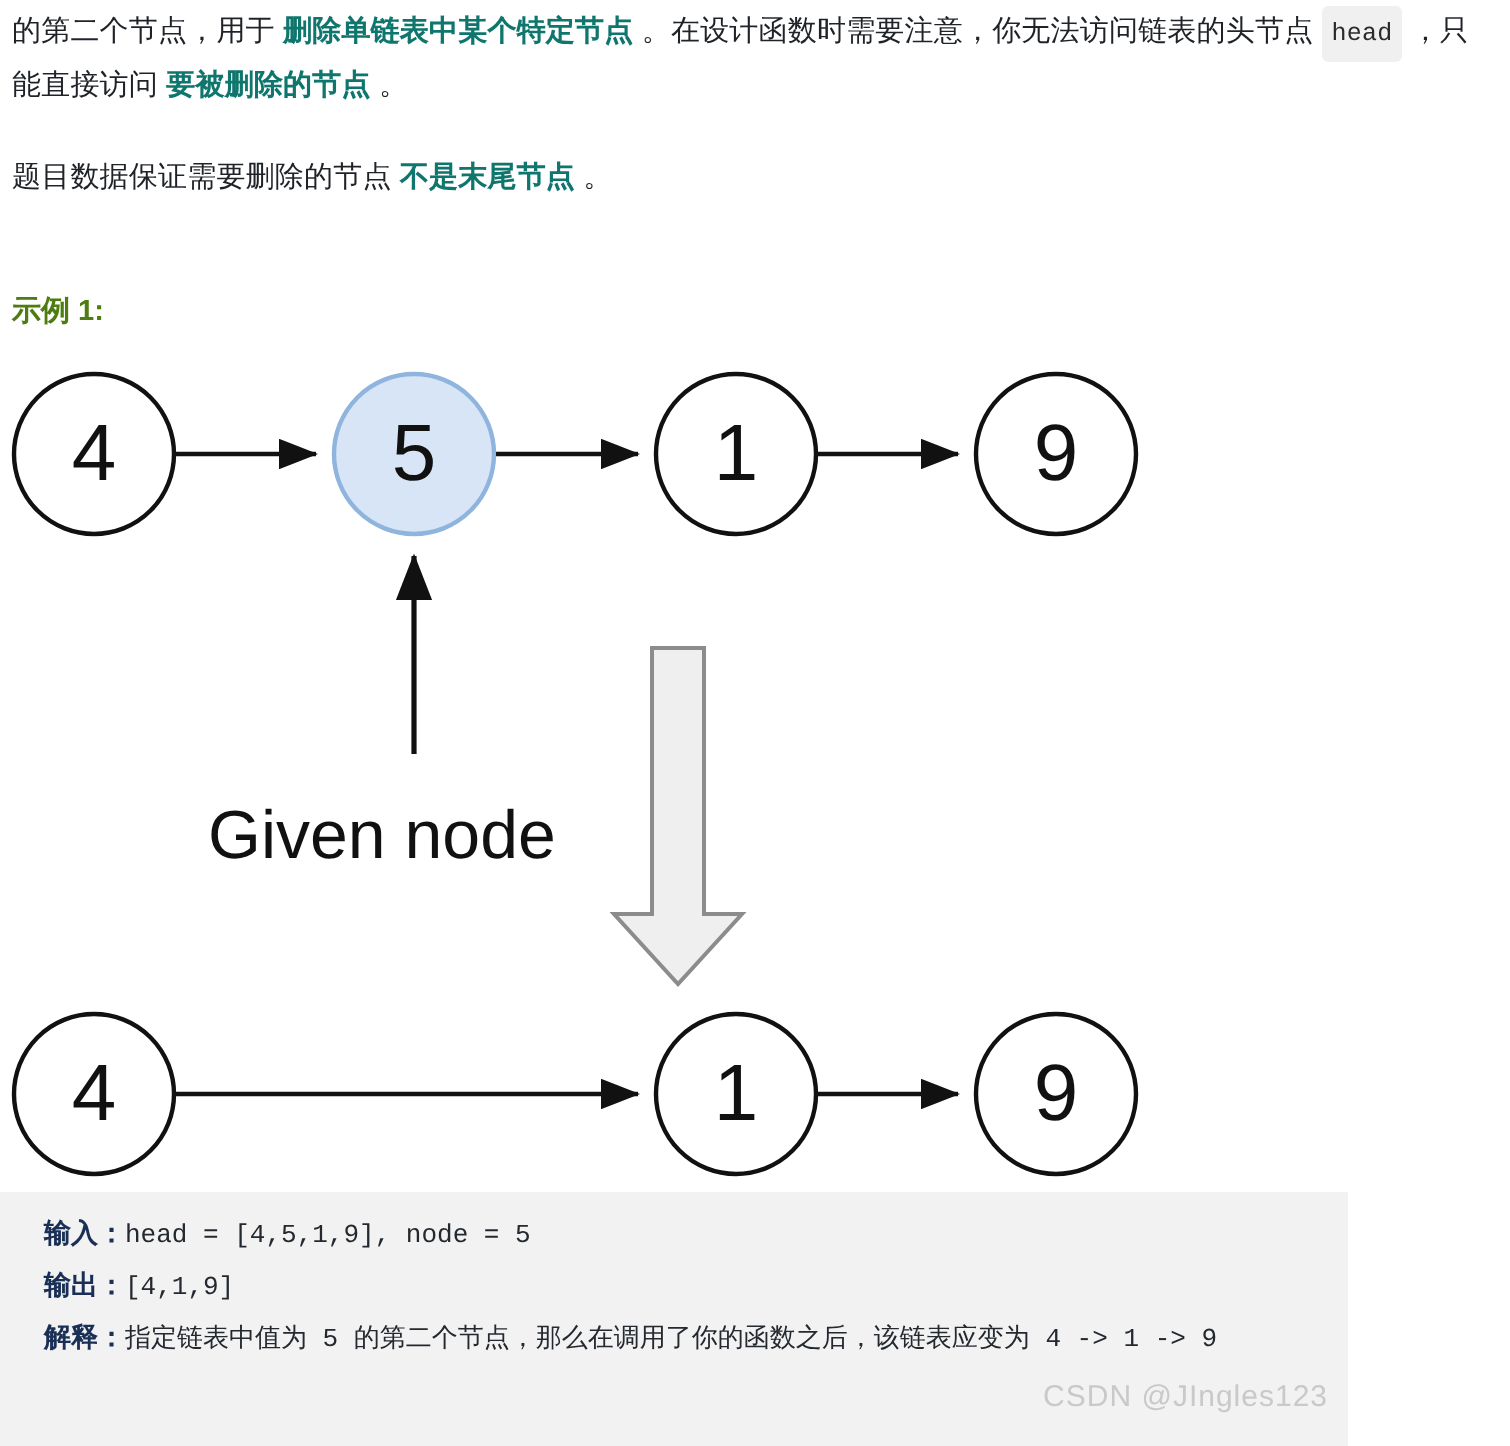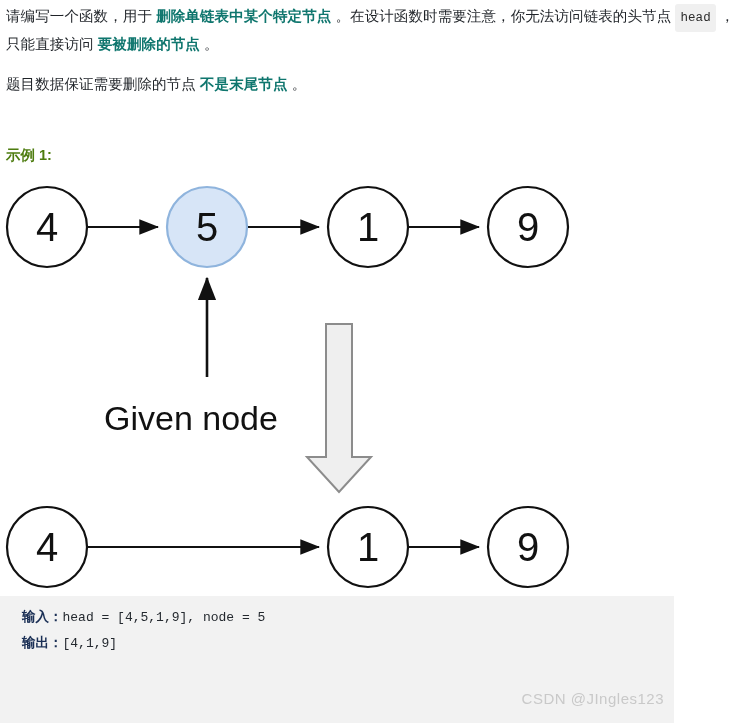--- a/index.html
+++ b/index.html
@@ -24,21 +24,21 @@
     width: 738px;
   }
   .para {
     font-size: 14.5px;
     line-height: 26px;
     color: #1f2328;
     margin: 0;
     letter-spacing: 0.1px;
   }
   .para.first { padding-top: 3px; }
-  .para.second { margin-top: 14px; }
+  .para.second { margin-top: 20px; }
   .b { font-weight: bold; color: #0f766e; }
   .code-inline {
     font-family: "Liberation Mono", "DejaVu Sans Mono", monospace;
     font-size: 12.5px;
     background: #f0f0f0;
     border-radius: 3px;
     padding: 7px 5px;
     color: #2b2b2b;
   }
 
@@ -104,21 +104,21 @@
     font-family: "Liberation Sans", "DejaVu Sans", sans-serif;
     font-size: 15px;
     color: #c9c9c9;
     letter-spacing: 0.5px;
   }
 </style>
 </head>
 <body>
 
 <div class="statement">
-  <p class="para first"><span>请编写一个函数，用于 </span><span class="b">删除单链表中某个特定节点</span><span> 。在设计函数时需要注意，你无法访问链表的头节点 </span><span class="code-inline">head</span><span> ，只能直接访问 </span><span class="b">要被删除的节点</span><span> 。</span></p>
+  <p class="para first"><span>的第二个节点，用于 </span><span class="b">删除单链表中某个特定节点</span><span> 。在设计函数时需要注意，你无法访问链表的头节点 </span><span class="code-inline">head</span><span> ，只能直接访问 </span><span class="b">要被删除的节点</span><span> 。</span></p>
 
   <p class="para second"><span>题目数据保证需要删除的节点 </span><span class="b">不是末尾节点</span><span> 。</span></p>
 </div>
 
 <div class="example-label">示例 1:</div>
 
 <div class="diagram">
   <svg width="600" height="420" viewBox="0 0 600 420" xmlns="http://www.w3.org/2000/svg">
     <defs>
       <marker id="arrowhead" markerWidth="9" markerHeight="7" refX="8.5" refY="3.5" orient="auto">
@@ -187,15 +187,16 @@
       </g>
     </g>
   </svg>
 </div>
 
 <div class="codeblock">
   <div class="cb-line"><span class="cb-key">输入：</span><span>head = [4,5,1,9], node = 5</span></div>
 
   <div class="cb-line"><span class="cb-key">输出：</span><span>[4,1,9]</span></div>
 
+  <div class="cb-line"><span class="cb-key">解释：</span><span>指定链表中值为 5 的第二个节点，那么在调用了你的函数之后，该链表应变为 4 -&gt; 1 -&gt; 9</span></div>
 
   <div class="watermark">CSDN @JIngles123</div>
 </div>
 
 </body></html>

